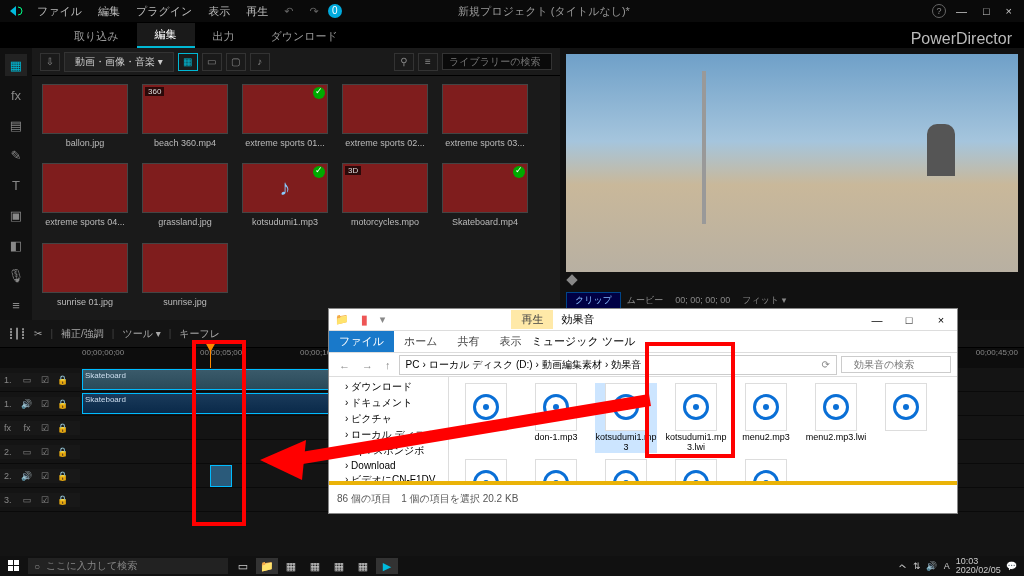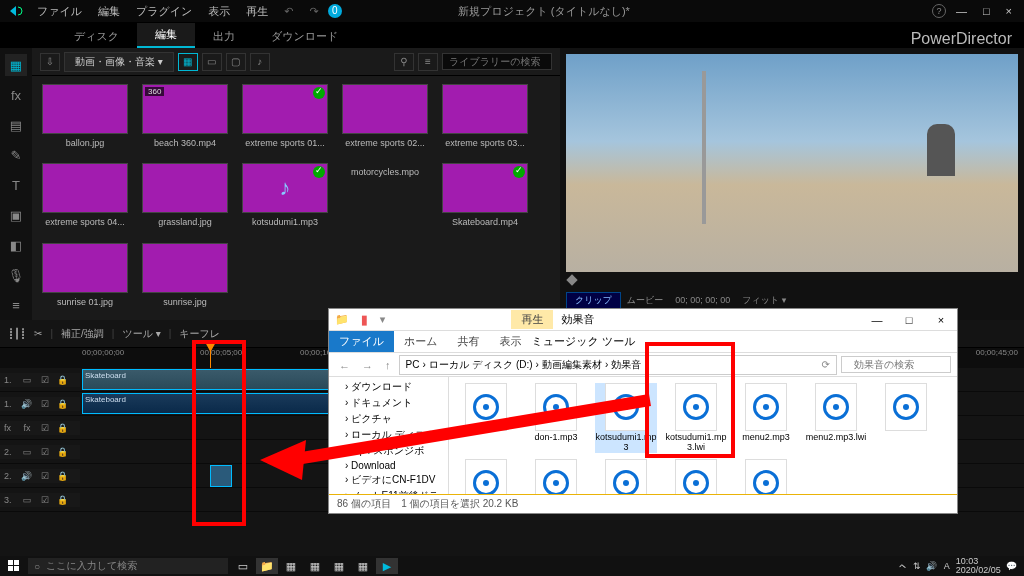--- a/index.html
+++ b/index.html
@@ -19,21 +19,21 @@
 .sidetools .t{width:22px;height:22px;display:flex;align-items:center;justify-content:center;color:#888;cursor:pointer;font-size:13px;}
 .sidetools .t.active{color:#00b8d4;background:#222;}
 .library{flex:0 0 528px;background:#1a1a1a;display:flex;flex-direction:column;}
 .libhead{height:28px;display:flex;align-items:center;gap:4px;padding:0 8px;border-bottom:1px solid #000;}
 .libhead .sel{background:#222;padding:2px 10px;color:#ccc;border:1px solid #333;font-size:10px;}
 .libhead .icn{width:20px;height:18px;border:1px solid #333;display:flex;align-items:center;justify-content:center;color:#888;font-size:10px;}
 .libhead .icn.blue{border-color:#00b8d4;color:#00b8d4;}
 .libhead input{background:#0a0a0a;border:1px solid #333;color:#999;padding:2px 6px;font-size:10px;width:110px;}
 .libgrid{flex:1;padding:8px 10px;display:flex;flex-wrap:wrap;gap:10px 14px;overflow:hidden;}
 .thumb{width:86px;display:flex;flex-direction:column;align-items:center;position:relative;}
-.thumb .img{width:86px;height:50px;background:#a21caf;border:1px solid #444;position:relative;}
+.thumb .img{width:86px;height:50px;background:#7f1d1d;border:1px solid #444;position:relative;}
 .thumb .lbl{font-size:9px;color:#bbb;margin-top:4px;text-align:center;width:86px;overflow:hidden;white-space:nowrap;text-overflow:ellipsis;}
 .thumb .badge{position:absolute;top:2px;left:2px;background:#000a;font-size:8px;padding:0 3px;color:#ddd;}
 .thumb .chk{position:absolute;top:2px;right:2px;width:12px;height:12px;background:#0a0;border-radius:50%;}
 .thumb .chk::after{content:"✓";color:#fff;font-size:9px;position:absolute;top:-1px;left:2px;}
 .preview{flex:1;background:#111;display:flex;flex-direction:column;padding:6px;gap:4px;}
 .preview .vid{flex:1;background:linear-gradient(180deg,#6fa0c8 0%,#a5c5dd 40%,#c9b89a 60%,#b8b0a2 100%);position:relative;}
 .preview .vid::before{content:"";position:absolute;right:14%;top:32%;width:28px;height:52px;background:#555;border-radius:10px 10px 0 0;}
 .preview .vid::after{content:"";position:absolute;left:30%;top:8%;width:4px;height:70%;background:#999;}
 .preview .ctrl{height:28px;display:flex;align-items:center;gap:6px;font-size:9px;}
 .preview .ctrl .seg{background:#004;color:#8bf;padding:1px 8px;border:1px solid #048;}
@@ -70,21 +70,21 @@
 .explorer .ebody{flex:1;display:flex;overflow:hidden;}
 .explorer .etree{width:120px;border-right:1px solid #ddd;font-size:10px;padding:2px;overflow:hidden;}
 .explorer .etree .node{padding:1px 2px 1px 14px;white-space:nowrap;}
 .explorer .egrid{flex:1;display:flex;flex-wrap:wrap;gap:6px 8px;padding:6px;align-content:flex-start;overflow:hidden;}
 .fileitem{width:62px;display:flex;flex-direction:column;align-items:center;gap:2px;}
 .fileitem .fico{width:42px;height:48px;background:#fff;border:1px solid #ddd;position:relative;display:flex;align-items:center;justify-content:center;}
 .fileitem .fico .disc{width:26px;height:26px;border:3px solid #0a6fd6;border-radius:50%;position:relative;}
 .fileitem .fico .disc::after{content:"";position:absolute;width:6px;height:6px;background:#0a6fd6;border-radius:50%;top:50%;left:50%;transform:translate(-50%,-50%);}
 .fileitem.selected{background:#cce5ff;}
 .fileitem .flbl{font-size:9px;text-align:center;line-height:1.1;width:66px;word-break:break-all;}
-.explorer .estatus{height:19px;border-top:1px solid #eab308;font-size:10px;padding:0 8px;display:flex;align-items:center;color:#555;}
+.explorer .estatus{height:32px;border-top:4px solid #eab308;font-size:10px;padding:0 8px;display:flex;align-items:center;color:#555;}
 .redbox{position:absolute;border:4px solid #f00;z-index:30;pointer-events:none;}
 .arrow{position:absolute;z-index:31;pointer-events:none;}
 .taskbar{position:absolute;bottom:0;left:0;right:0;height:20px;background:#111;display:flex;align-items:center;}
 .taskbar .start{width:28px;height:100%;display:flex;align-items:center;justify-content:center;color:#fff;}
 .taskbar .search{flex:0 0 200px;background:#222;height:16px;display:flex;align-items:center;padding:0 6px;color:#888;font-size:10px;gap:6px;}
 .taskbar .tbicons{display:flex;gap:2px;margin-left:4px;}
 .taskbar .tbicons .ti{width:22px;height:16px;display:flex;align-items:center;justify-content:center;}
 .taskbar .tray{margin-left:auto;display:flex;align-items:center;gap:6px;padding:0 6px;font-size:9px;color:#ccc;}
 .thumbpalm{background:linear-gradient(#4a90c2,#2a5a8a);}
 .thumbbeach{background:linear-gradient(#87ceeb,#f0e0b0);}
@@ -117,21 +117,21 @@
   <div class="title">新規プロジェクト (タイトルなし)*</div>
   <div class="right">
     <span class="helpicon">?</span>
     <span style="padding:0 6px">—</span>
     <span style="padding:0 6px">□</span>
     <span style="padding:0 6px">×</span>
   </div>
 </div>
 
 <div class="tabbar">
-  <div class="tab">ディスク</div>
+  <div class="tab">取り込み</div>
   <div class="tab active">編集</div>
   <div class="tab">出力</div>
   <div class="tab">ダウンロード</div>
 </div>
 <div class="brand">PowerDirector</div>
 
 <div class="main">
   <div class="sidetools">
     <div class="t active">▦</div>
     <div class="t">fx</div>
@@ -190,20 +190,23 @@
           <div class="img thumbgrass"></div>
           <div class="lbl">grassland.jpg</div>
         </div>
         <div class="thumb">
           <div class="img thumbaudio">
             <span class="chk"></span>
           </div>
           <div class="lbl">kotsudumi1.mp3</div>
         </div>
         <div class="thumb">
+          <div class="img thumbmoto">
+            <span class="badge">3D</span>
+          </div>
           <div class="lbl">motorcycles.mpo</div>
         </div>
         <div class="thumb">
           <div class="img thumbskate">
             <span class="chk"></span>
           </div>
           <div class="lbl">Skateboard.mp4</div>
         </div>
         <div class="thumb">
           <div class="img thumbsun"></div>

